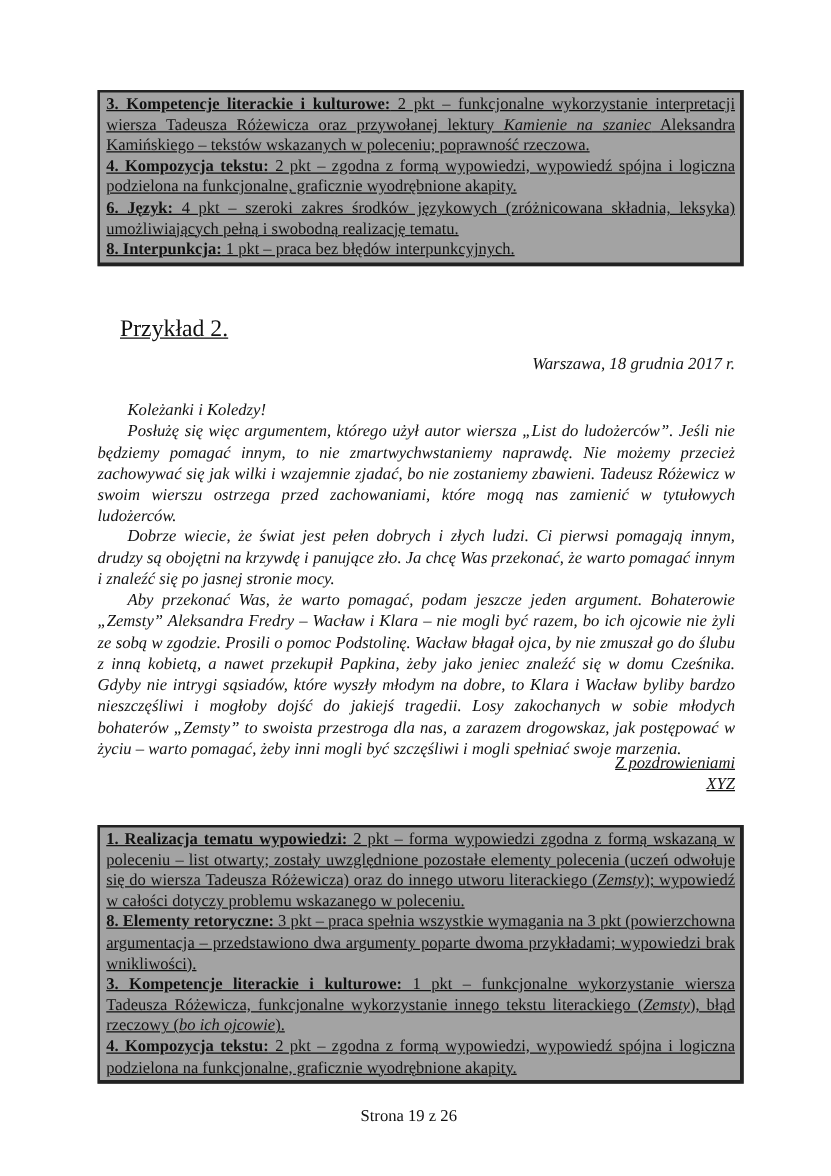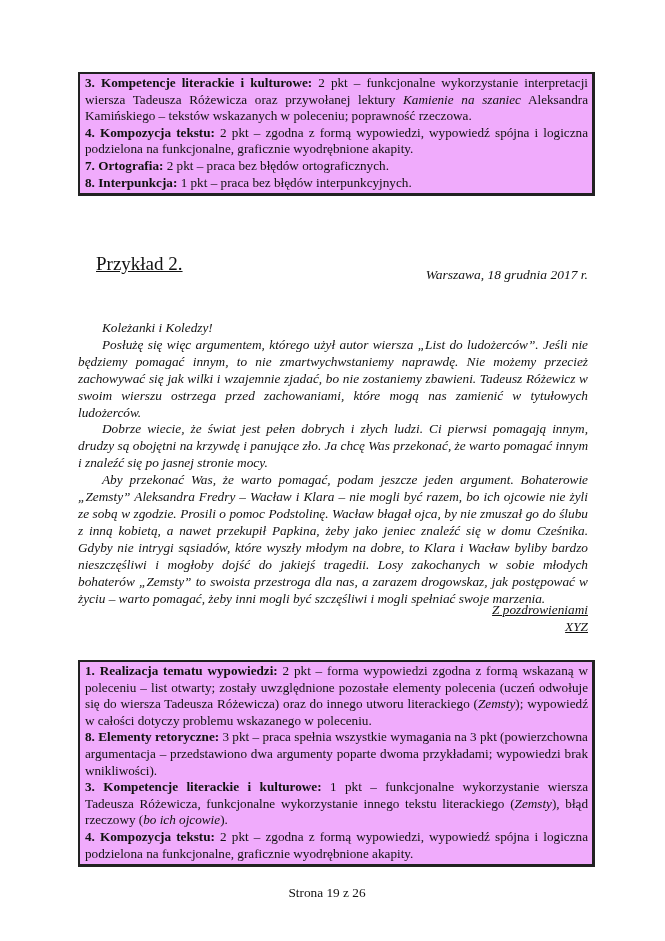--- a/index.html
+++ b/index.html
@@ -1,44 +1,44 @@
 <!DOCTYPE html>
 <html><head>
 <meta charset="utf-8">
 <style>
   html, body { margin: 0; padding: 0; background: #ffffff; }
   body { width: 665px; height: 941px; position: relative; overflow: hidden;
          font-family: "Liberation Serif", "DejaVu Serif", serif; color: #111; }
   .page { position: absolute; left: 0; top: 0; width: 665px; height: 941px; }
-  .box { position: absolute; left: 78px; width: 503px; background: #f0abfc;
+  .box { position: absolute; left: 78px; width: 503px; background: #a3a3a3;
          border: 2px solid #222; border-right-width: 3px; border-bottom-width: 3px;
-         padding: 1px 4px 2px 5px; font-size: 13.2px; line-height: 16.6px; text-align: justify; }
+         padding: 1px 4px 2px 5px; font-size: 13.2px; line-height: 16.6px; text-align: justify; text-decoration: underline; }
   .box1 { top: 72px; }
   .box2 { top: 660px; }
   .box p { margin: 0; }
   .box b { font-weight: bold; }
   .label { position: absolute; left: 96px; top: 253px; font-size: 19px; text-decoration: underline; }
-  .dateline { position: absolute; right: 77px; top: 267px; font-size: 13.5px; font-style: italic; }
+  .dateline { position: absolute; right: 77px; top: 283px; font-size: 13.5px; font-style: italic; }
   .letter { position: absolute; left: 78px; width: 510px; top: 320px; font-size: 13.3px;
             line-height: 16.9px; font-style: italic; text-align: justify; }
   .letter p { margin: 0; text-indent: 24px; }
   .letter p.greet { text-indent: 24px; font-style: italic; }
   .closing { position: absolute; right: 77px; top: 601px; font-size: 13.3px;
              line-height: 17px; font-style: italic; text-align: right; text-decoration: underline; }
   .footer { position: absolute; left: 0; width: 654px; top: 885px; text-align: center; font-size: 13.3px; }
 </style>
 </head>
 <body>
 
 <div class="page">
 
   <div class="box box1">
       <p><b>3. Kompetencje literackie i kulturowe:</b><span> 2 pkt – funkcjonalne wykorzystanie interpretacji wiersza Tadeusza Różewicza oraz przywołanej lektury </span><i>Kamienie na szaniec</i><span> Aleksandra Kamińskiego – tekstów wskazanych w poleceniu; poprawność rzeczowa.</span></p>
       <p><b>4. Kompozycja tekstu:</b><span> 2 pkt – zgodna z formą wypowiedzi, wypowiedź spójna i logiczna podzielona na funkcjonalne, graficznie wyodrębnione akapity.</span></p>
-      <p><b>7. Ortografia:</b><span> 2 pkt – praca bez błędów ortograficznych.</span></p>
+      <p><b>6. Język:</b><span> 4 pkt – szeroki zakres środków językowych (zróżnicowana składnia, leksyka) umożliwiających pełną i swobodną realizację tematu.</span></p>
       <p><b>8. Interpunkcja:</b><span> 1 pkt – praca bez błędów interpunkcyjnych.</span></p>
     </div>
 
   <div class="label">Przykład 2.</div>
 
   <div class="dateline">Warszawa, 18 grudnia 2017 r.</div>
 
   <div class="letter">
     <p class="greet">Koleżanki i Koledzy!</p>
     <p>Posłużę się więc argumentem, którego użył autor wiersza „List do ludożerców”. Jeśli nie będziemy pomagać innym, to nie zmartwychwstaniemy naprawdę. Nie możemy przecież zachowywać się jak wilki i wzajemnie zjadać, bo nie zostaniemy zbawieni. Tadeusz Różewicz w swoim wierszu ostrzega przed zachowaniami, które mogą nas zamienić w tytułowych ludożerców.</p>

